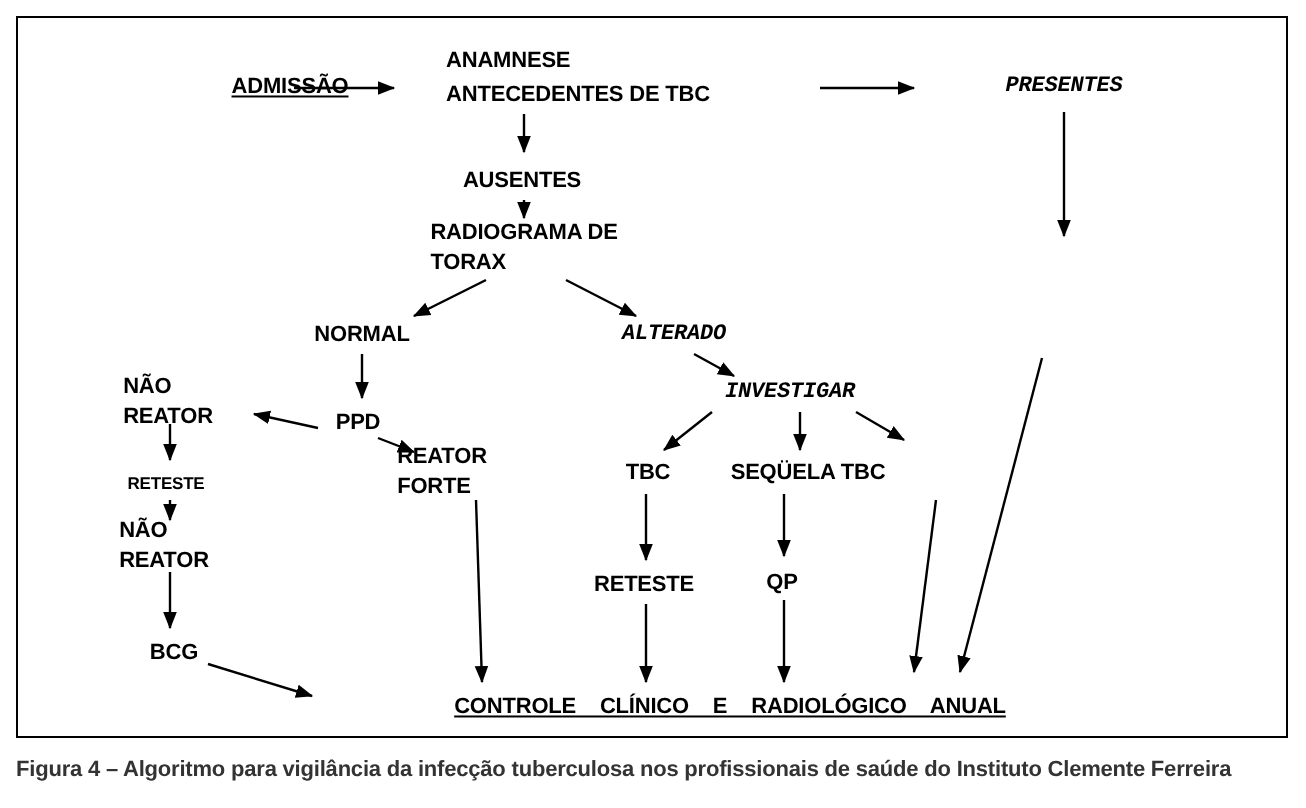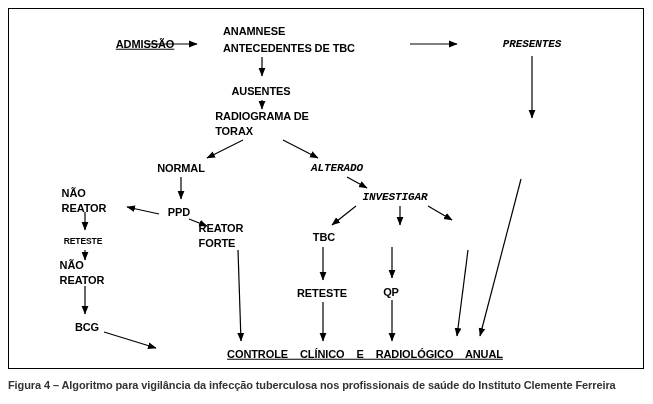--- a/index.html
+++ b/index.html
@@ -101,20 +101,21 @@
   <div class="node" style="left:181px; top:168px">NORMAL</div>
   <div class="node italic" style="left:337px; top:168px">ALTERADO</div>
   <div class="node left" style="left:84px;  top:201px">NÃO
 REATOR</div>
   <div class="node" style="left:179px; top:212px">PPD</div>
   <div class="node italic" style="left:395px; top:197px">INVESTIGAR</div>
   <div class="node small" style="left:83px;  top:242px">RETESTE</div>
   <div class="node left" style="left:221px; top:236px">REATOR
 FORTE</div>
   <div class="node" style="left:324px; top:237px">TBC</div>
+  <div class="node" style="left:404px; top:237px">SEQÜELA TBC</div>
   <div class="node left" style="left:82px;  top:273px">NÃO
 REATOR</div>
   <div class="node" style="left:322px; top:293px">RETESTE</div>
   <div class="node" style="left:391px; top:292px">QP</div>
   <div class="node" style="left:87px;  top:327px">BCG</div>
   <div class="node underline final" style="left:317px; top:354px">CONTROLE CLÍNICO E RADIOLÓGICO ANUAL</div>
 
   <div class="caption">Figura 4 – Algoritmo para vigilância da infecção tuberculosa nos profissionais de saúde do Instituto Clemente Ferreira</div>
 
 </div>

